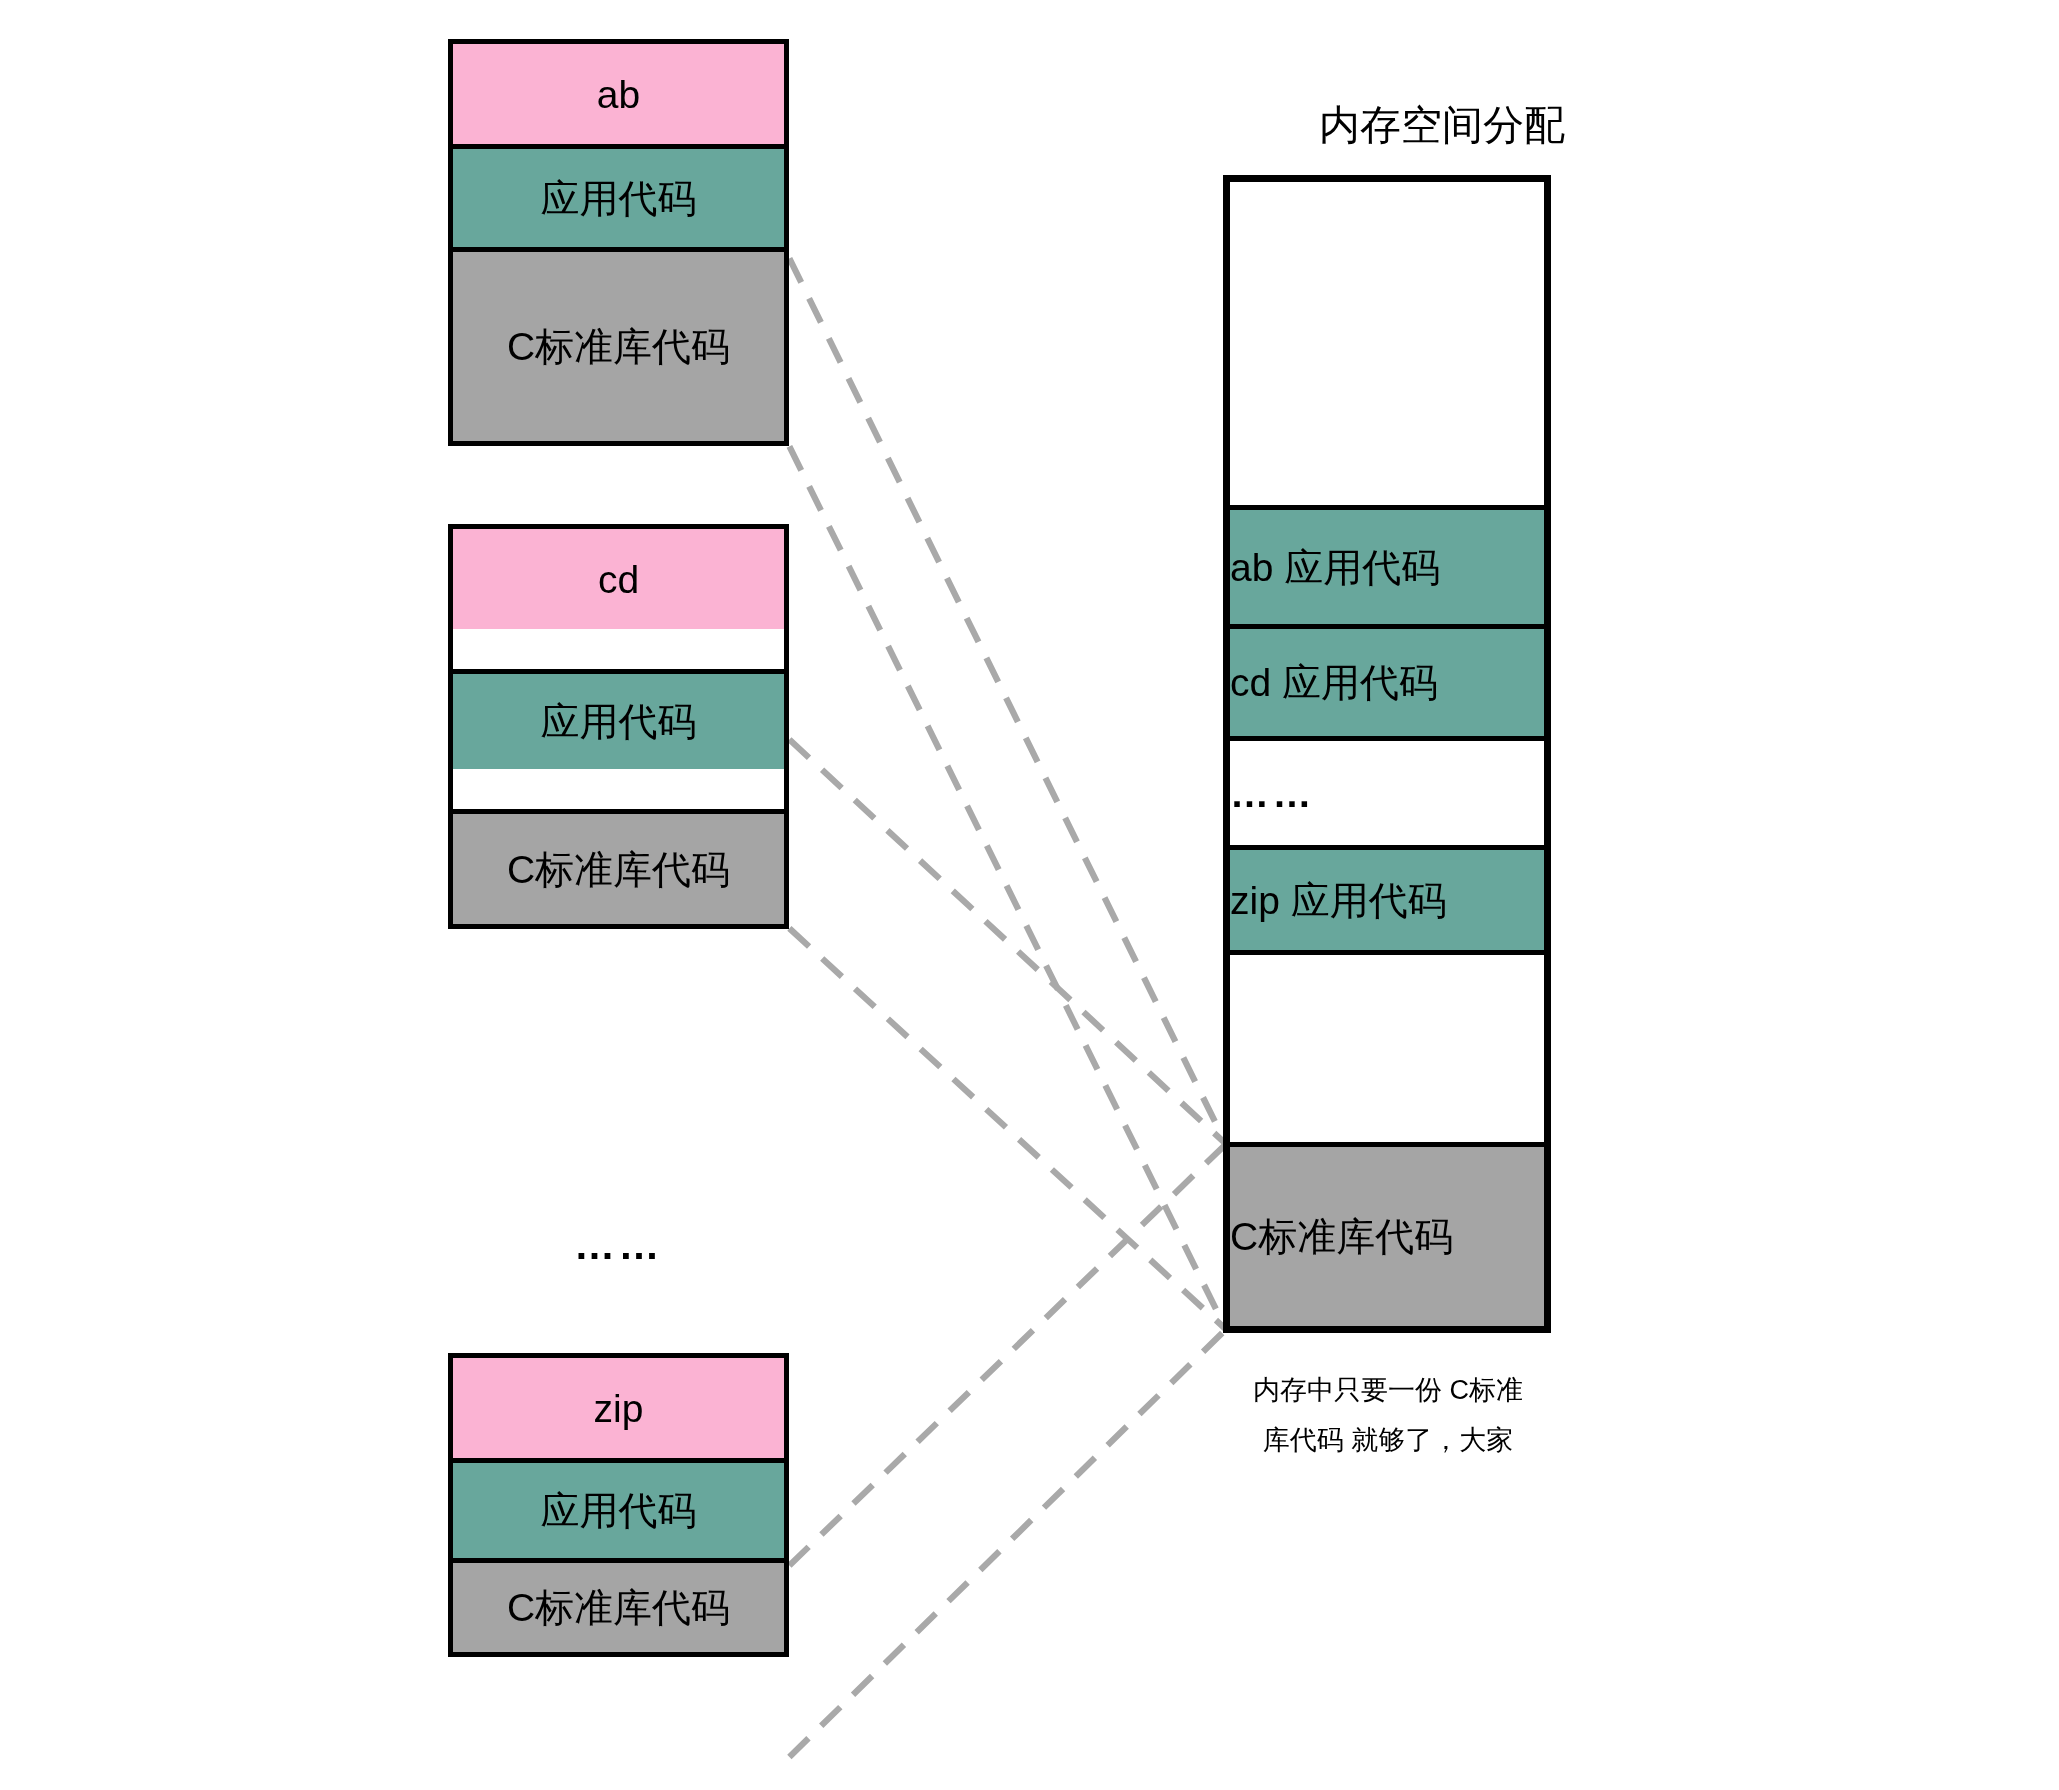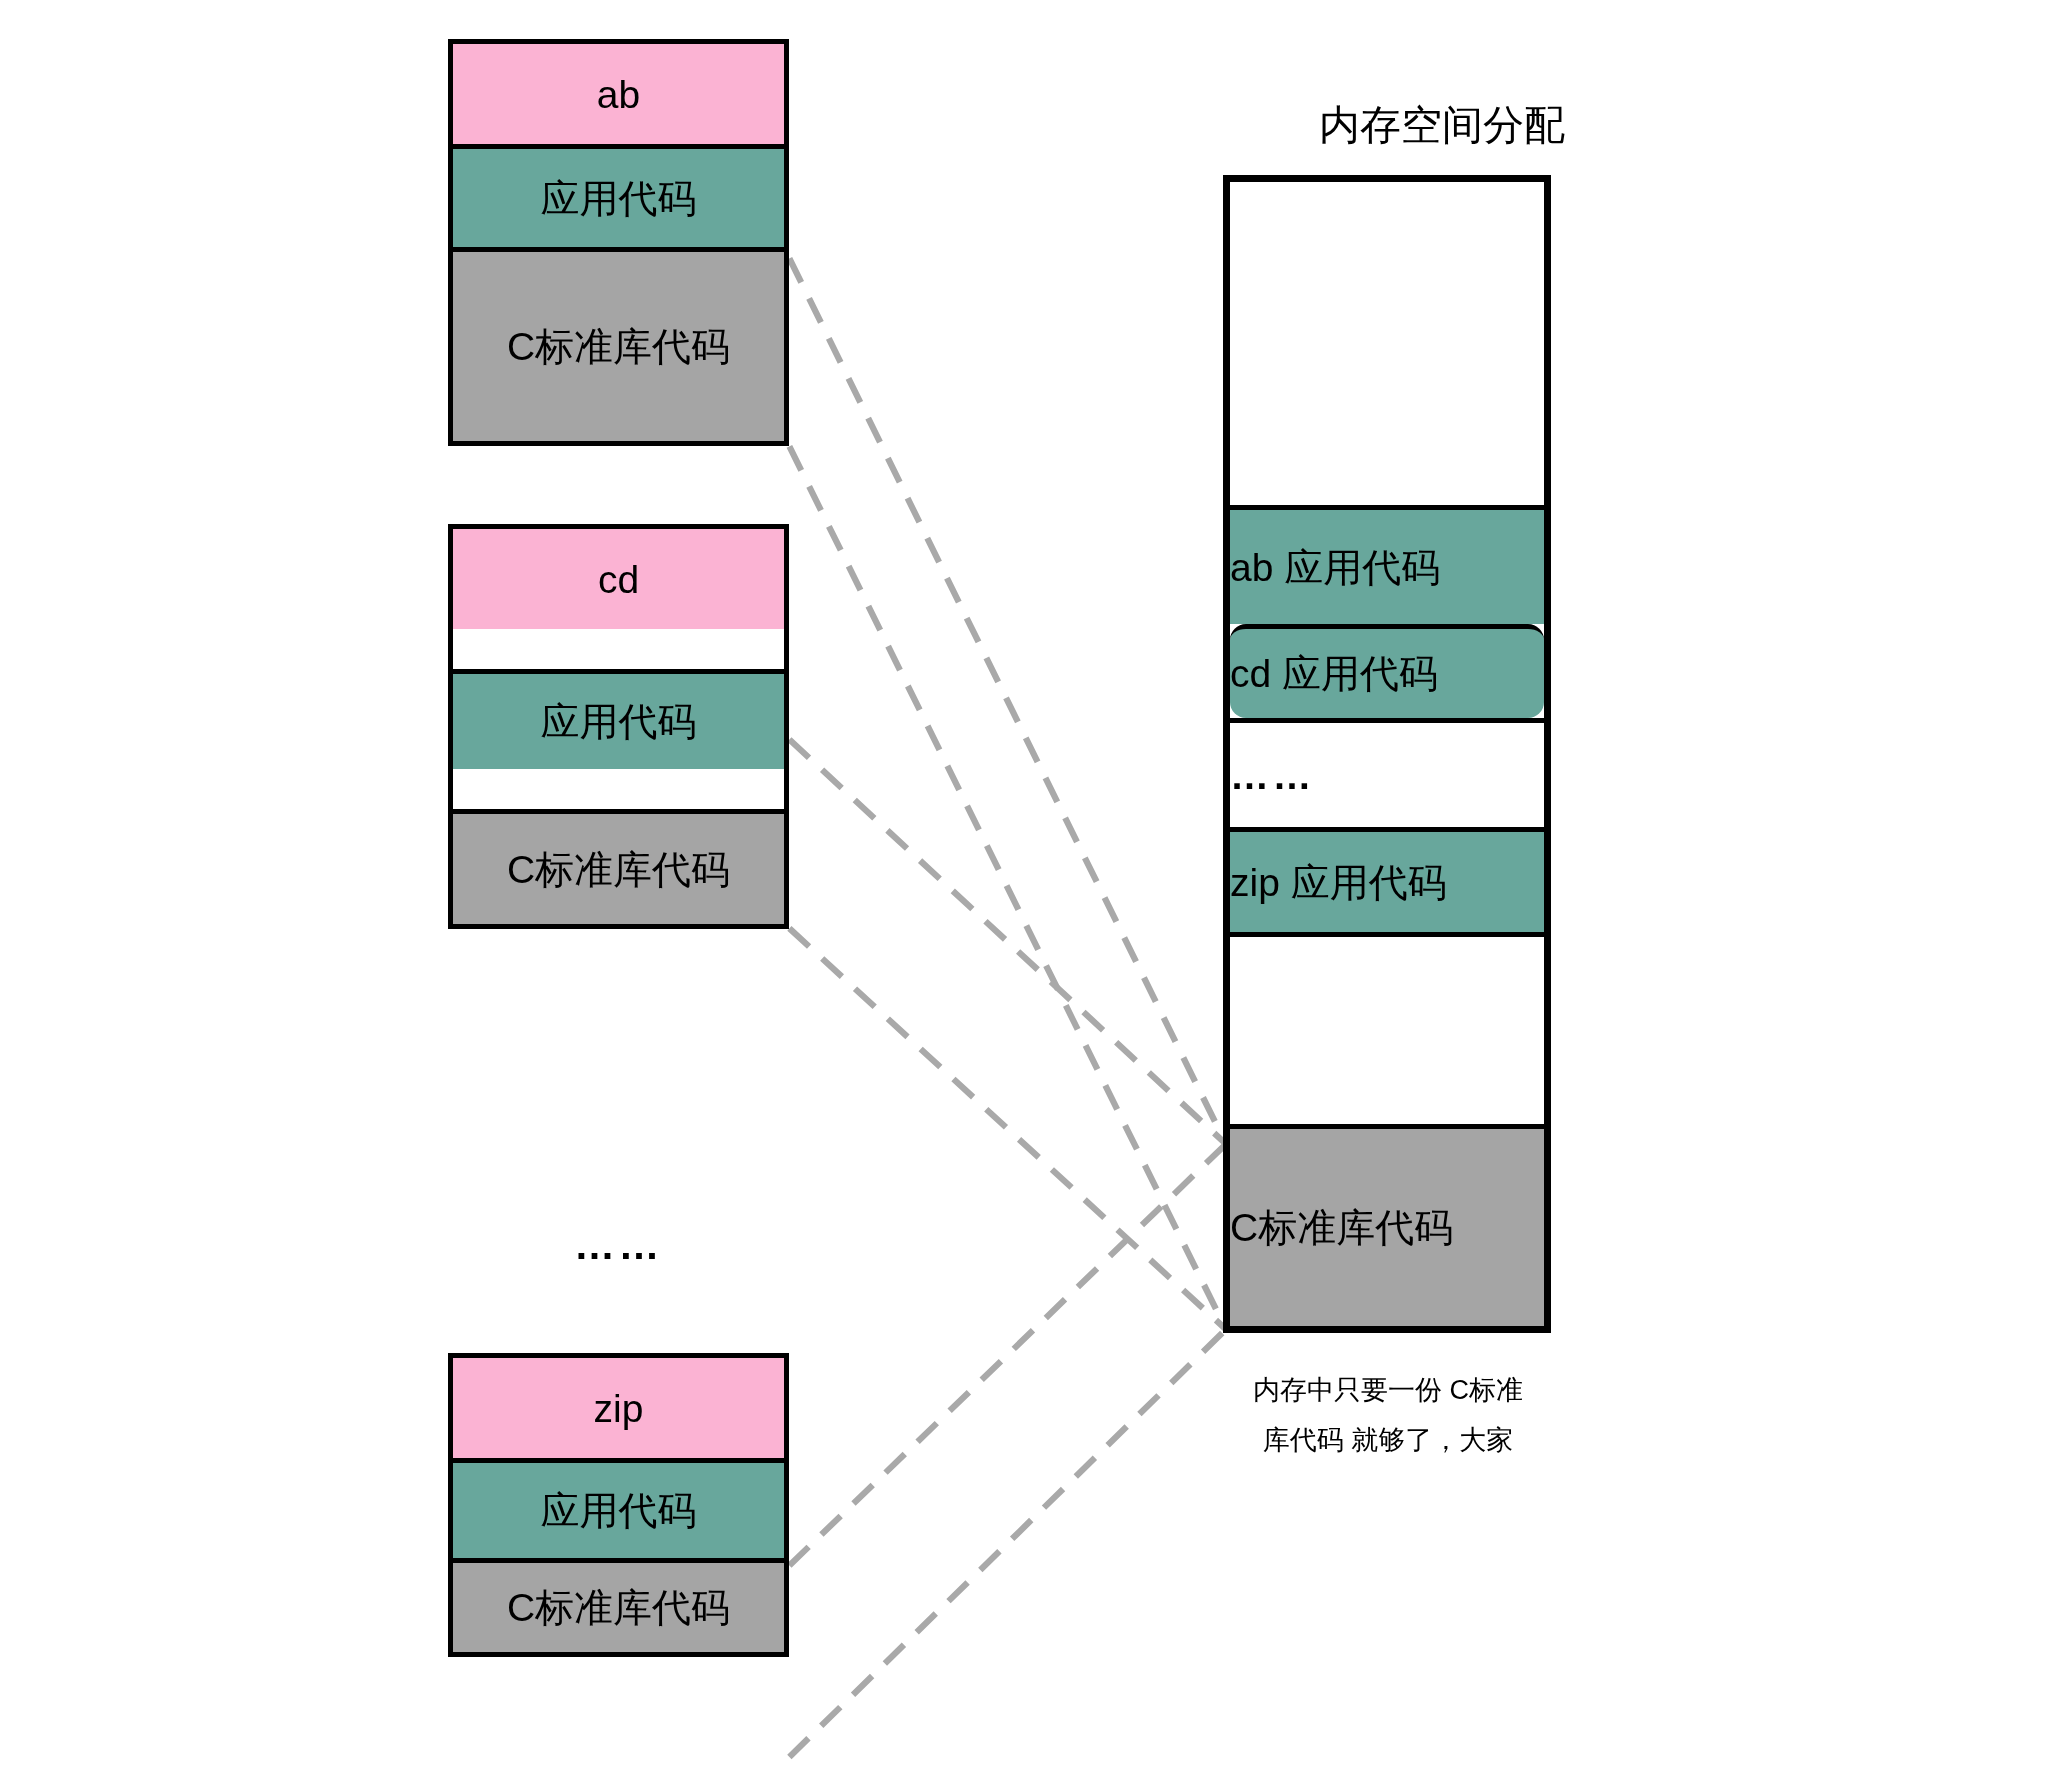--- a/index.html
+++ b/index.html
@@ -55,21 +55,21 @@
     border:7.1px solid var(--line);
     background:#ffffff;
     display:flex;flex-direction:column;
   }
   .mem-sec{
     display:flex;align-items:center;
     font-size:39px;line-height:1;text-align:center;
   }
   .mem-empty-top{height:323px;}
   .mem-ab{height:119px;background:var(--teal);border-top:5.3px solid var(--line);}
-  .mem-cd{height:94px;background:var(--teal);border-top:5.3px solid var(--line);border-radius:16px;}
+  .mem-cd{height:112px;background:var(--teal);border-top:5.3px solid var(--line);}
   .mem-dots{height:109px;background:#ffffff;border-top:5.3px solid var(--line);font-weight:bold;letter-spacing:3.6px;}
   .mem-zip{height:105px;background:var(--teal);border-top:5.3px solid var(--line);}
   .mem-empty-mid{height:192px;border-top:5.3px solid var(--line);}
   .mem-lib{flex:1;background:var(--gray);border-top:5.3px solid var(--line);}
   
   .annotation{
     position:absolute;left:1174px;top:1365px;width:428px;
     text-align:center;font-size:27px;line-height:50px;
   }
   

